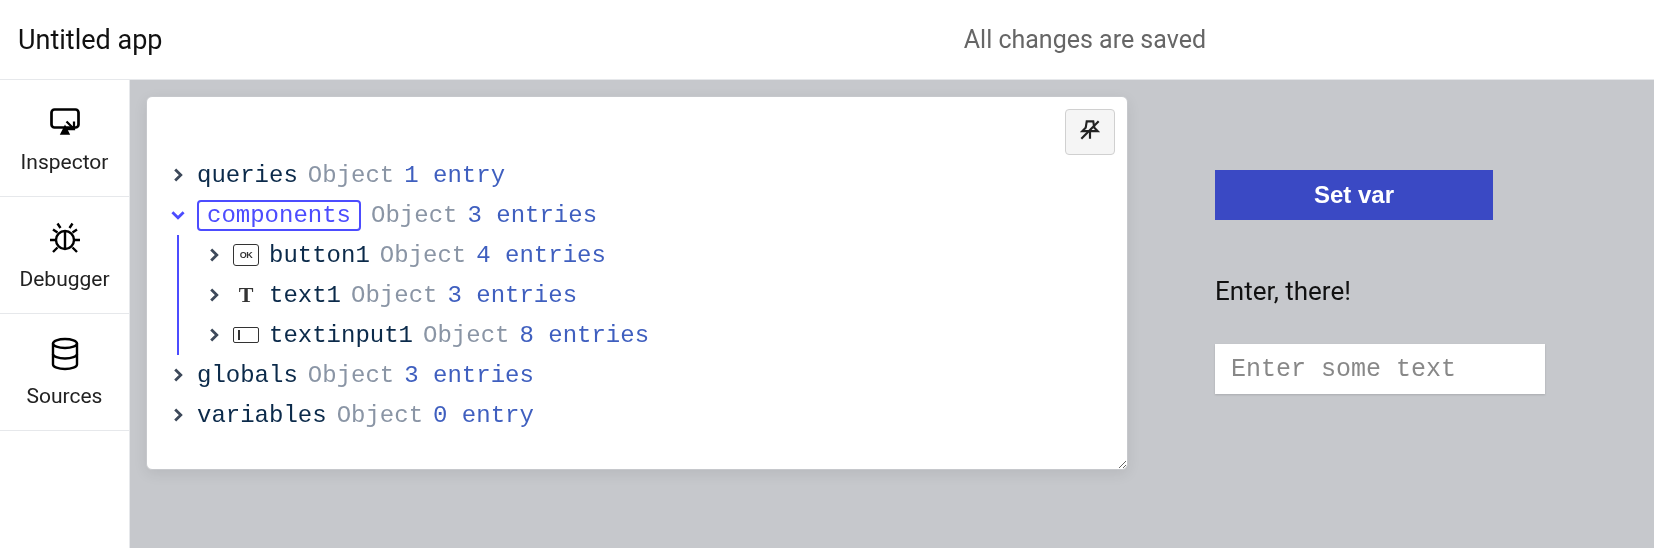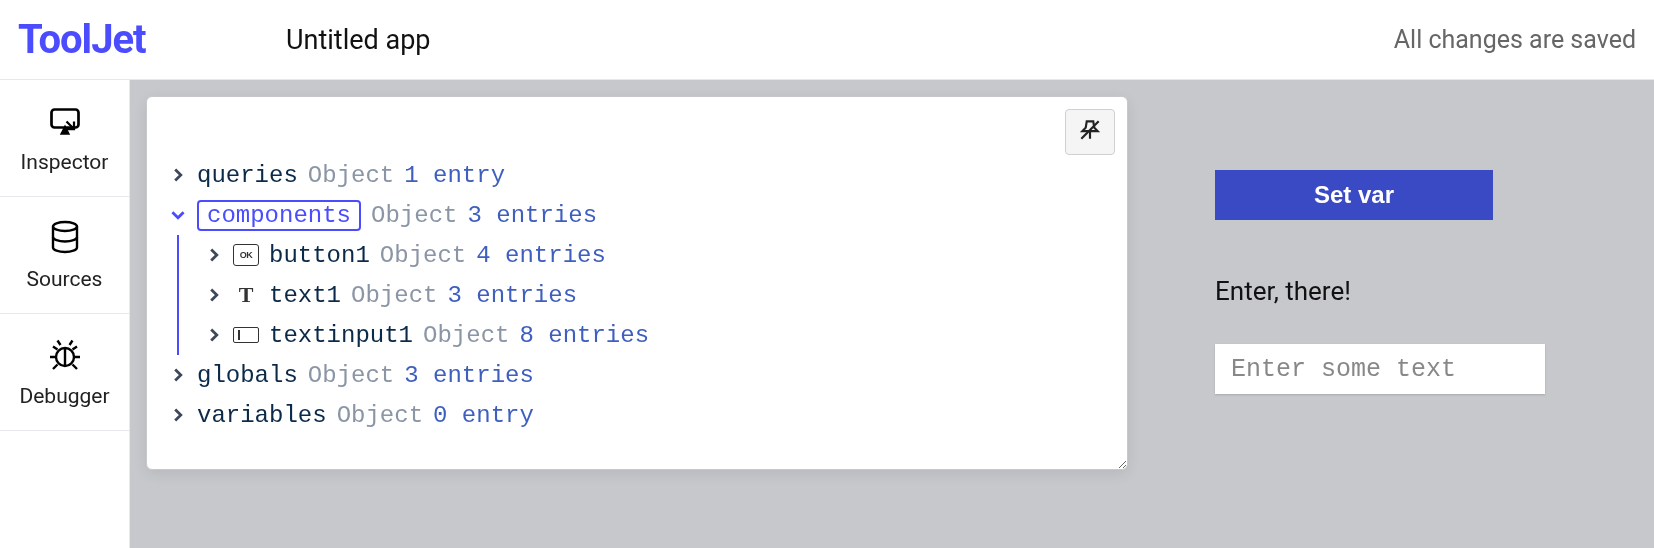--- a/index.html
+++ b/index.html
@@ -26,20 +26,21 @@
     }
     .app-title {
       font-size: 27px;
       color: #111;
       flex: 0 0 auto;
     }
     .save-status {
       font-size: 25px;
       color: #666;
       margin-left: auto;
+      margin-right: 430px;
     }
     .main {
       display: flex;
       height: calc(100% - 80px);
     }
     .sidebar {
       width: 130px;
       background: #fff;
       border-right: 1px solid #e6e8eb;
       display: flex;
@@ -206,57 +207,56 @@
       color: #888;
       box-shadow: 0 1px 2px rgba(0,0,0,0.15);
       font-family: Liberation Mono, monospace;
     }
     .text-input::placeholder { color: #888; }
   </style>
 </head>
 <body>
 
 <div class="header">
-  <div class="logo">ToolJet</div>
   <div class="app-title">Untitled app</div>
   <div class="save-status">All changes are saved</div>
 </div>
 
 <div class="main">
   <div class="sidebar">
     <div class="sidebar-item">
       <span>
         <svg viewBox="0 0 24 24" fill="none" stroke="#000" stroke-width="1.8">
           <rect x="3" y="5" width="18" height="12" rx="2"></rect>
           <path d="M12 17 L10 21 L14 21 Z" fill="#000"></path>
           <path d="M13 13 L18 18 M18 13 L18 18 L13 18" stroke="#000" stroke-width="1.5" fill="none"></path>
         </svg>
       </span>
       <span class="sidebar-label">Inspector</span>
     </div>
 
     <div class="sidebar-item">
       <span>
         <svg viewBox="0 0 24 24" fill="none" stroke="#000" stroke-width="1.6">
+          <circle cx="12" cy="14" r="6"></circle>
+          <path d="M12 8 V20 M9 6 l-2-3 M15 6 l2-3 M6 14 H2 M18 14 H22 M7 19 l-3 3 M17 19 l3 3 M7 9 l-3-2 M17 9 l3-2"></path>
+        </svg>
+      </span>
+      <span class="sidebar-label">Debugger</span>
+    </div>
+
+    <div class="sidebar-item">
+      <span>
+        <svg viewBox="0 0 24 24" fill="none" stroke="#000" stroke-width="1.6">
           <ellipse cx="12" cy="5" rx="8" ry="3"></ellipse>
           <path d="M4 5 v7 c0 1.7 3.6 3 8 3 s8-1.3 8-3 V5"></path>
           <path d="M4 12 v7 c0 1.7 3.6 3 8 3 s8-1.3 8-3 v-7"></path>
         </svg>
       </span>
       <span class="sidebar-label">Sources</span>
-    </div>
-
-    <div class="sidebar-item">
-      <span>
-        <svg viewBox="0 0 24 24" fill="none" stroke="#000" stroke-width="1.6">
-          <circle cx="12" cy="14" r="6"></circle>
-          <path d="M12 8 V20 M9 6 l-2-3 M15 6 l2-3 M6 14 H2 M18 14 H22 M7 19 l-3 3 M17 19 l3 3 M7 9 l-3-2 M17 9 l3-2"></path>
-        </svg>
-      </span>
-      <span class="sidebar-label">Debugger</span>
     </div>
   </div>
 
   <div class="canvas">
     <div class="inspector-panel">
       <div class="pin-button">
         <span>
           <svg viewBox="0 0 24 24" fill="none" stroke="#222" stroke-width="2">
             <path d="M9 4 h6 l1 6 l3 3 H5 l3-3 Z M12 13 v7"></path>
             <line x1="4" y1="20" x2="20" y2="4"></line>

